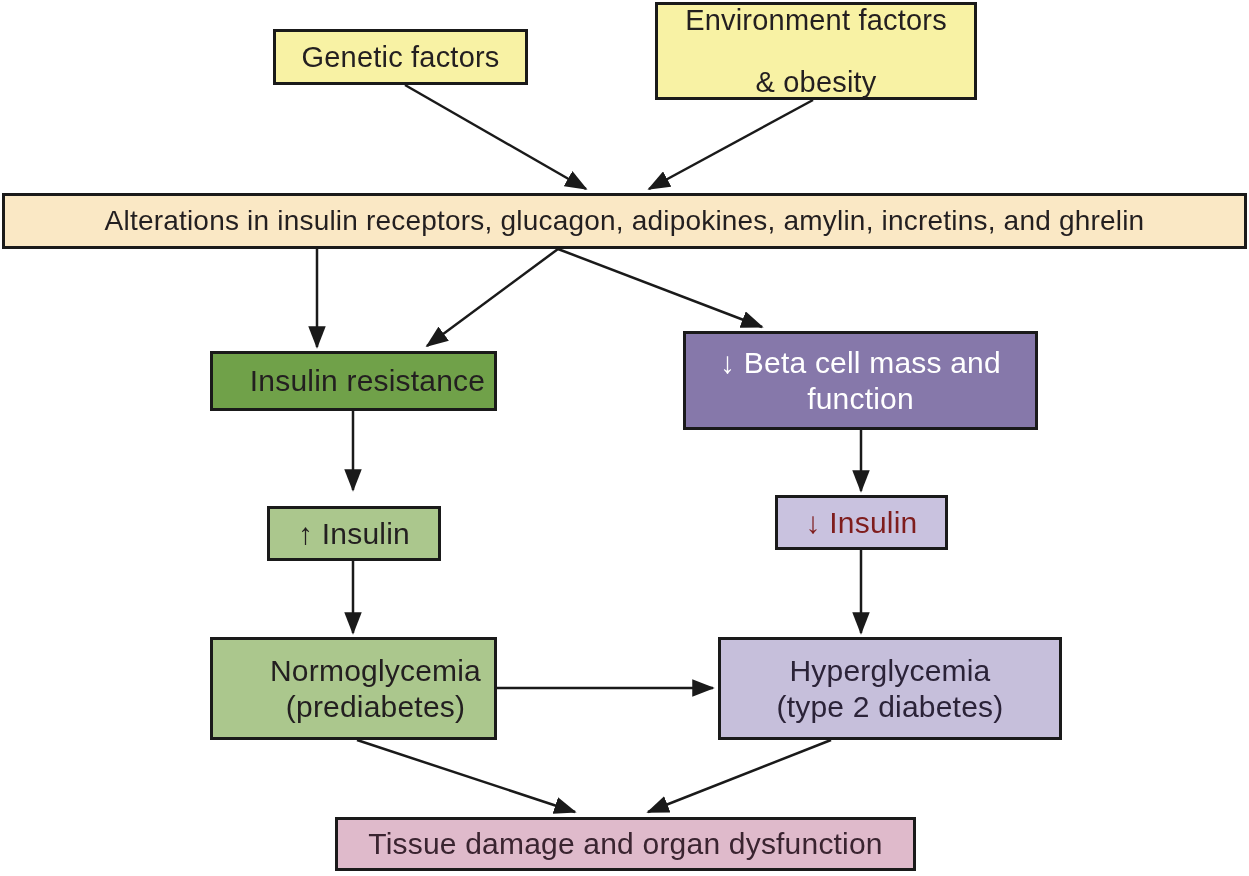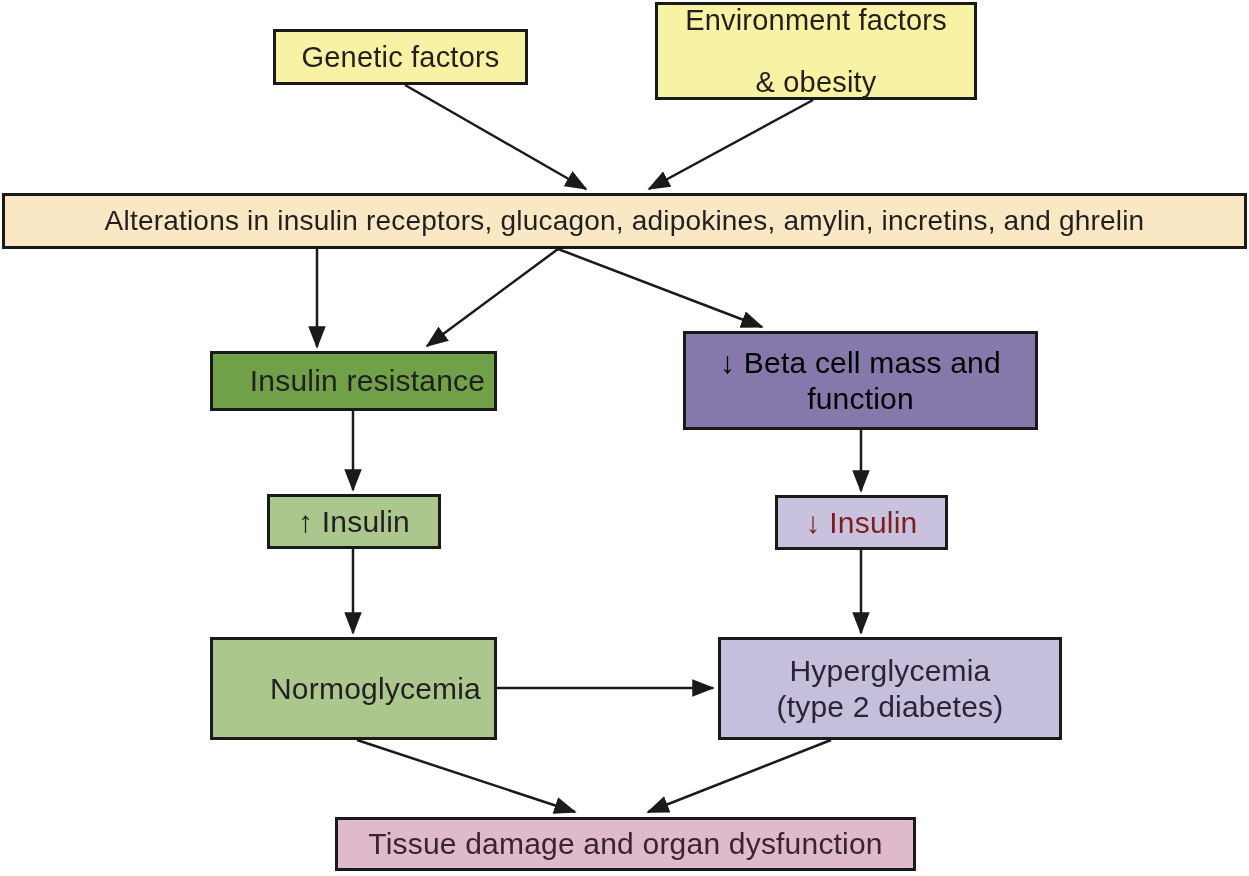--- a/index.html
+++ b/index.html
@@ -26,21 +26,21 @@
   }
   .node span{display:block;white-space:nowrap;}
   #edges{position:absolute;left:0;top:0;width:1249px;height:876px;}
   .edge{stroke:#1A1A1A;stroke-width:2.5;fill:none;}
 
   
   .n-genetic      {left:273px; top:29px;  width:255px; height:56px;}
   .n-environment  {left:655px; top:2px;   width:322px; height:98px;}
   .n-alterations  {left:2px;   top:193px; width:1245px;height:56px; font-size:28px;}
   .n-insulin-res  {left:210px; top:351px; width:287px; height:60px; font-size:30px;}
-  .n-beta-cell    {left:683px; top:331px; width:355px; height:99px; font-size:30px; color:#000000;}
+  .n-beta-cell    {left:683px; top:331px; width:355px; height:99px; font-size:30px; color:#ffffff;}
   .n-up-insulin   {left:267px; top:494px; width:174px; height:55px; font-size:30px;}
   .n-down-insulin {left:775px; top:495px; width:173px; height:55px; font-size:30px; color:#7f1d1d;}
   .n-normo        {left:210px; top:637px; width:287px; height:103px; font-size:30px;padding-left:44px;}
   .n-hyper        {left:718px; top:637px; width:344px; height:103px; font-size:30px; color:#2B2338;}
   .n-tissue       {left:335px; top:817px; width:581px; height:54px; font-size:30px; color:#3A2430;}
 </style>
 </head>
 <body>
 
 <div id="diagram">
@@ -80,30 +80,31 @@
 
   <div class="node n-insulin-res" style="background-color: rgb(112, 161, 73); padding-left: 28px;">
     <span>Insulin resistance</span>
   </div>
 
   <div class="node n-beta-cell" style="background-color: rgb(134, 120, 170);">
     <span>↓ Beta cell mass and</span>
     <span>function</span>
   </div>
 
-  <div class="node n-up-insulin" style="background-color: rgb(171, 199, 141);">
+  <div class="node n-up-insulin" style="background-color: rgb(171, 199, 141); margin-top: 12px;">
     <span>↑ Insulin</span>
   </div>
 
   <div class="node n-down-insulin" style="background-color: rgb(201, 194, 223);">
     <span>↓ Insulin</span>
   </div>
 
   <div class="node n-normo" style="background-color: rgb(171, 199, 141);">
     <span>Normoglycemia</span>
+    <span>(prediabetes)</span>
   </div>
 
   <div class="node n-hyper" style="background-color: rgb(198, 191, 219);">
     <span>Hyperglycemia</span>
     <span>(type 2 diabetes)</span>
   </div>
 
   <div class="node n-tissue" style="background-color: rgb(223, 186, 203);">
     <span>Tissue damage and organ dysfunction</span>
   </div>

